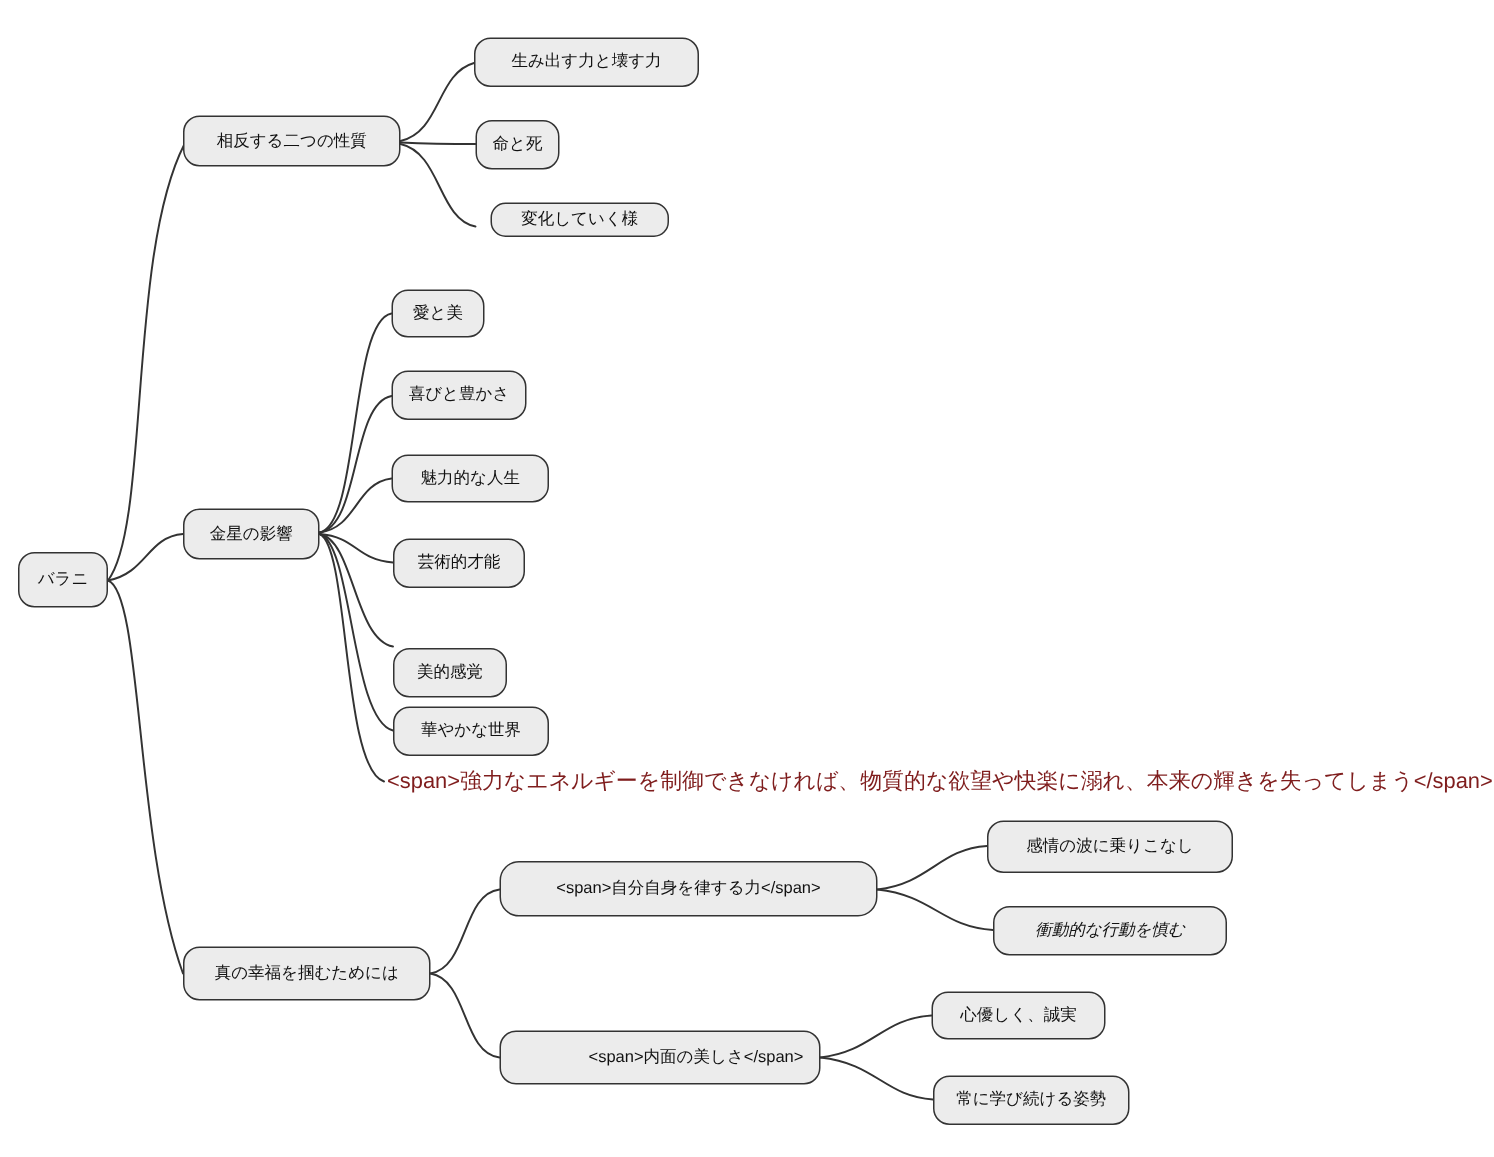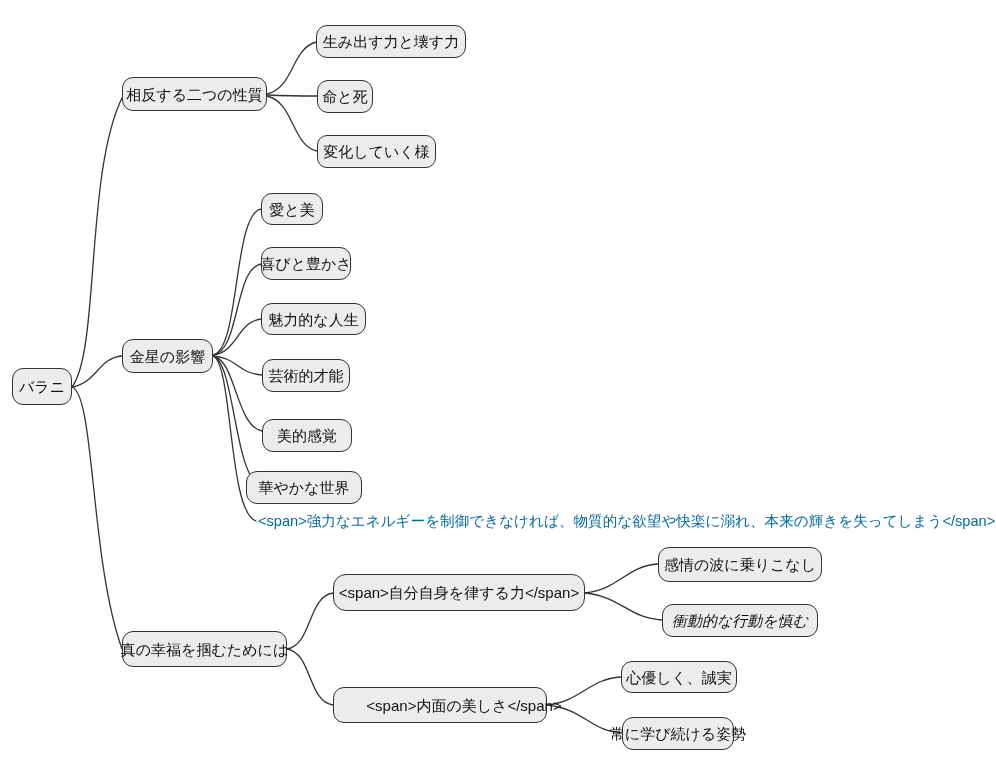--- a/index.html
+++ b/index.html
@@ -29,29 +29,29 @@
   }
   .node {
     position: absolute;
     box-sizing: border-box;
     background: #ececec;
     border: 1.6px solid #333333;
     border-radius: 11px;
     display: flex;
     align-items: center;
     justify-content: center;
-    font-size: 15px;
+    font-size: 11px;
     color: #111111;
     white-space: nowrap;
     line-height: 1;
   }
   .plain-node {
     position: absolute;
     font-size: 14.6px;
-    color: #0369a1;
+    color: #7f1d1d;
     white-space: nowrap;
     line-height: 1;
   }
 </style>
 </head>
 <body>
 
 <div id="canvas">
 
   <svg id="edges" width="996" height="771" viewBox="0 0 996 771" aria-hidden="true">
@@ -77,45 +77,45 @@
   </svg>
 
   <div class="node" style="left:12px; top:368px; width:60px; height:37px;">バラニ</div>
 
   <div class="node" style="left:122px; top:77px; width:145px; height:34px;">相反する二つの性質</div>
 
   <div class="node" style="left:316px; top:25px; width:150px; height:33px;">生み出す力と壊す力</div>
 
   <div class="node" style="left:317px; top:80px; width:56px; height:33px;">命と死</div>
 
-  <div class="node" style="left:317px; top:135px; width:119px; height:33px;border-radius:10px;">変化していく様</div>
+  <div class="node" style="left:327px; top:135px; width:119px; height:23px;border-radius:10px;">変化していく様</div>
 
   <div class="node" style="left:122px; top:339px; width:91px; height:34px;text-align:right;">金星の影響</div>
 
   <div class="node" style="left:261px; top:193px; width:62px; height:32px;">愛と美</div>
 
   <div class="node" style="left:261px; top:247px; width:90px; height:33px;">喜びと豊かさ</div>
 
   <div class="node" style="left:261px; top:303px; width:105px; height:32px;">魅力的な人生</div>
 
   <div class="node" style="left:262px; top:359px; width:88px; height:33px;">芸術的才能</div>
 
-  <div class="node" style="left:262px; top:419px; width:90px; height:33px;">美的感覚</div>
+  <div class="node" style="left:262px; top:432px; width:76px; height:33px;">美的感覚</div>
 
-  <div class="node" style="left:246px; top:471px; width:116px; height:33px;">華やかな世界</div>
+  <div class="node" style="left:262px; top:471px; width:104px; height:33px;">華やかな世界</div>
 
   <div class="plain-node" style="left:258px; top:514px;">&lt;span&gt;強力なエネルギーを制御できなければ、物質的な欲望や快楽に溺れ、本来の輝きを失ってしまう&lt;/span&gt;</div>
 
   <div class="node" style="left:122px; top:631px; width:165px; height:36px;">真の幸福を掴むためには</div>
 
   <div class="node" style="left:333px; top:574px; width:252px; height:37px;border-radius:13px;">&lt;span&gt;自分自身を律する力&lt;/span&gt;</div>
 
   <div class="node" style="left:658px; top:547px; width:164px; height:35px;">感情の波に乗りこなし</div>
 
   <div class="node" style="left:662px; top:604px; width:156px; height:33px;font-style:italic;">衝動的な行動を慎む</div>
 
   <div class="node" style="left:333px; top:687px; width:214px; height:36px;padding-left:48px;">&lt;span&gt;内面の美しさ&lt;/span&gt;</div>
 
   <div class="node" style="left:621px; top:661px; width:116px; height:32px;">心優しく、誠実</div>
 
-  <div class="node" style="left:622px; top:717px; width:112px; height:33px;">常に学び続ける姿勢</div>
+  <div class="node" style="left:622px; top:717px; width:131px; height:33px;">常に学び続ける姿勢</div>
 
 </div>
 
 </body></html>

